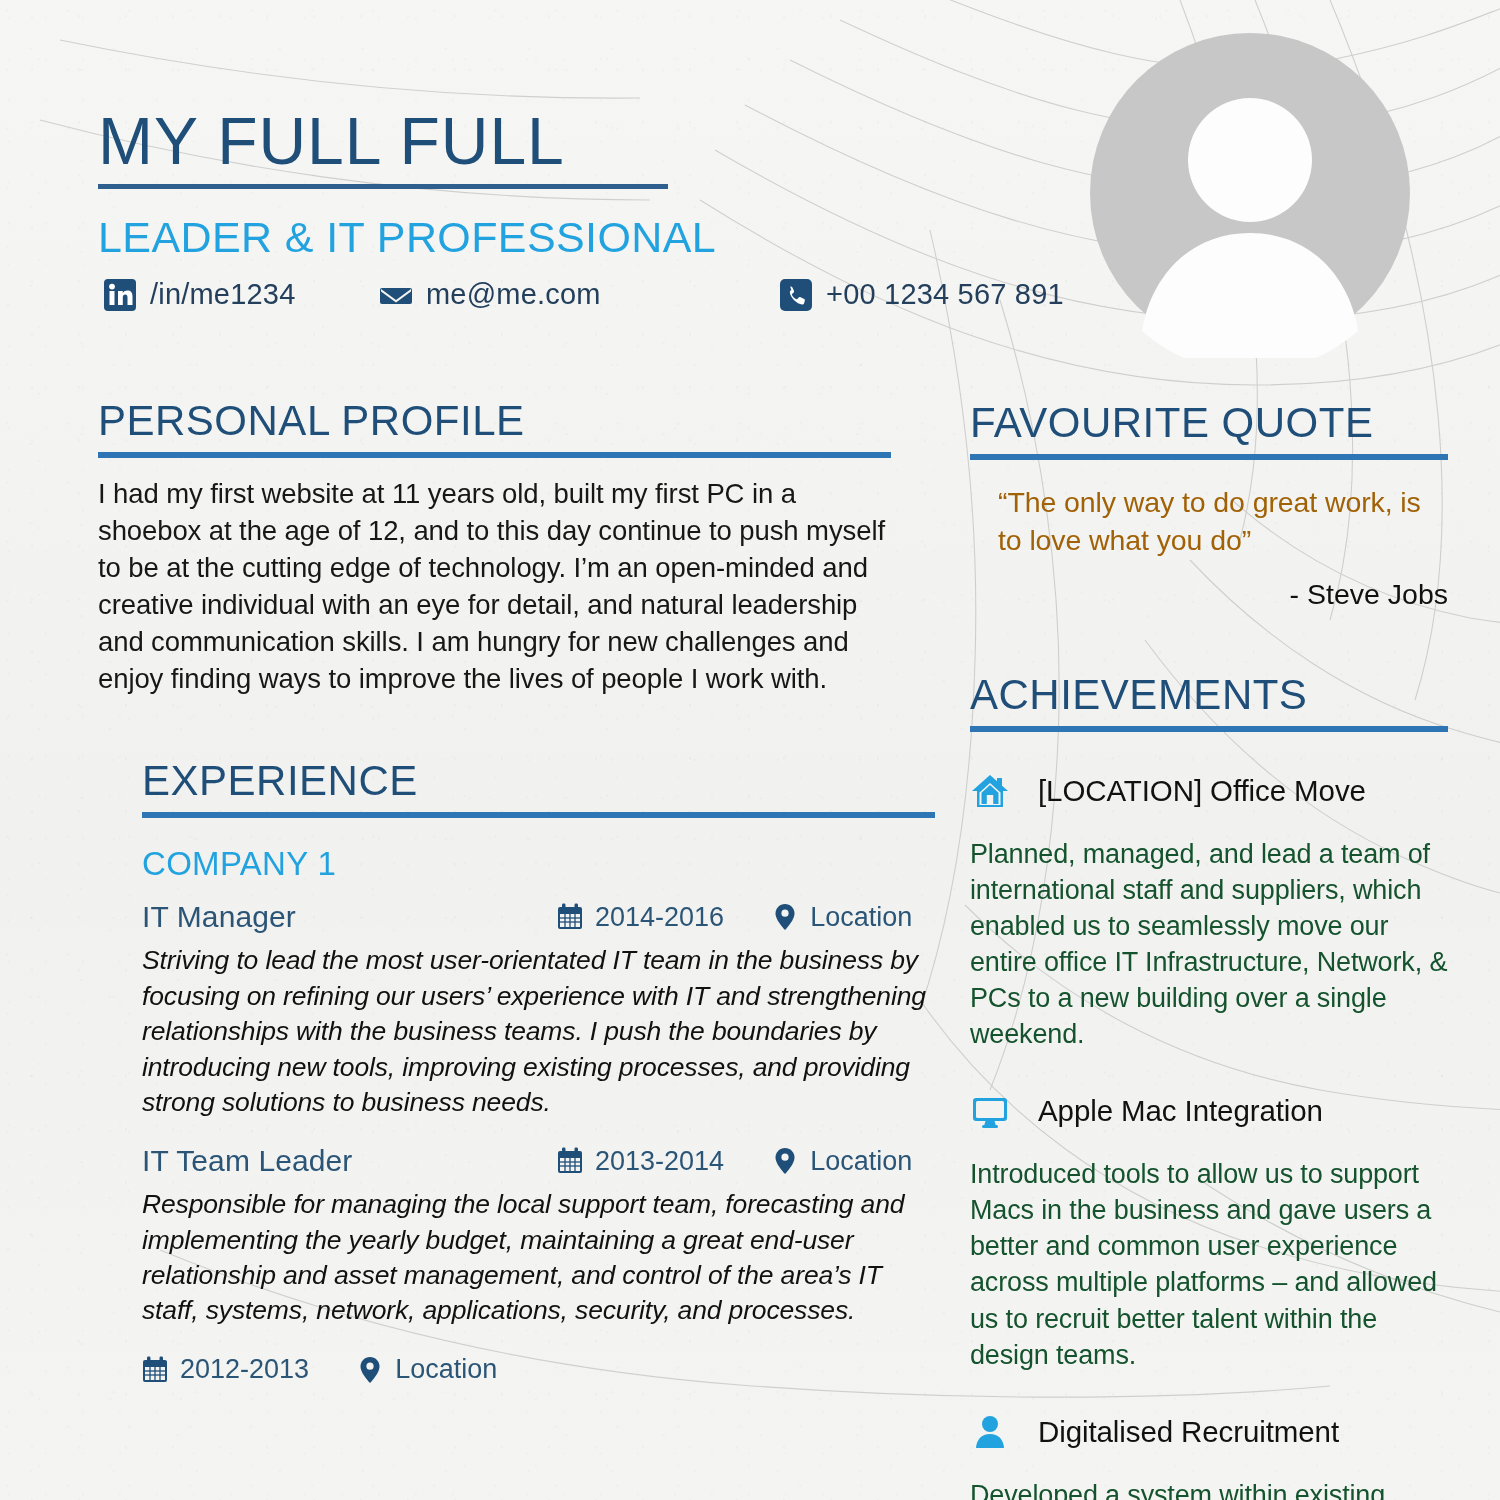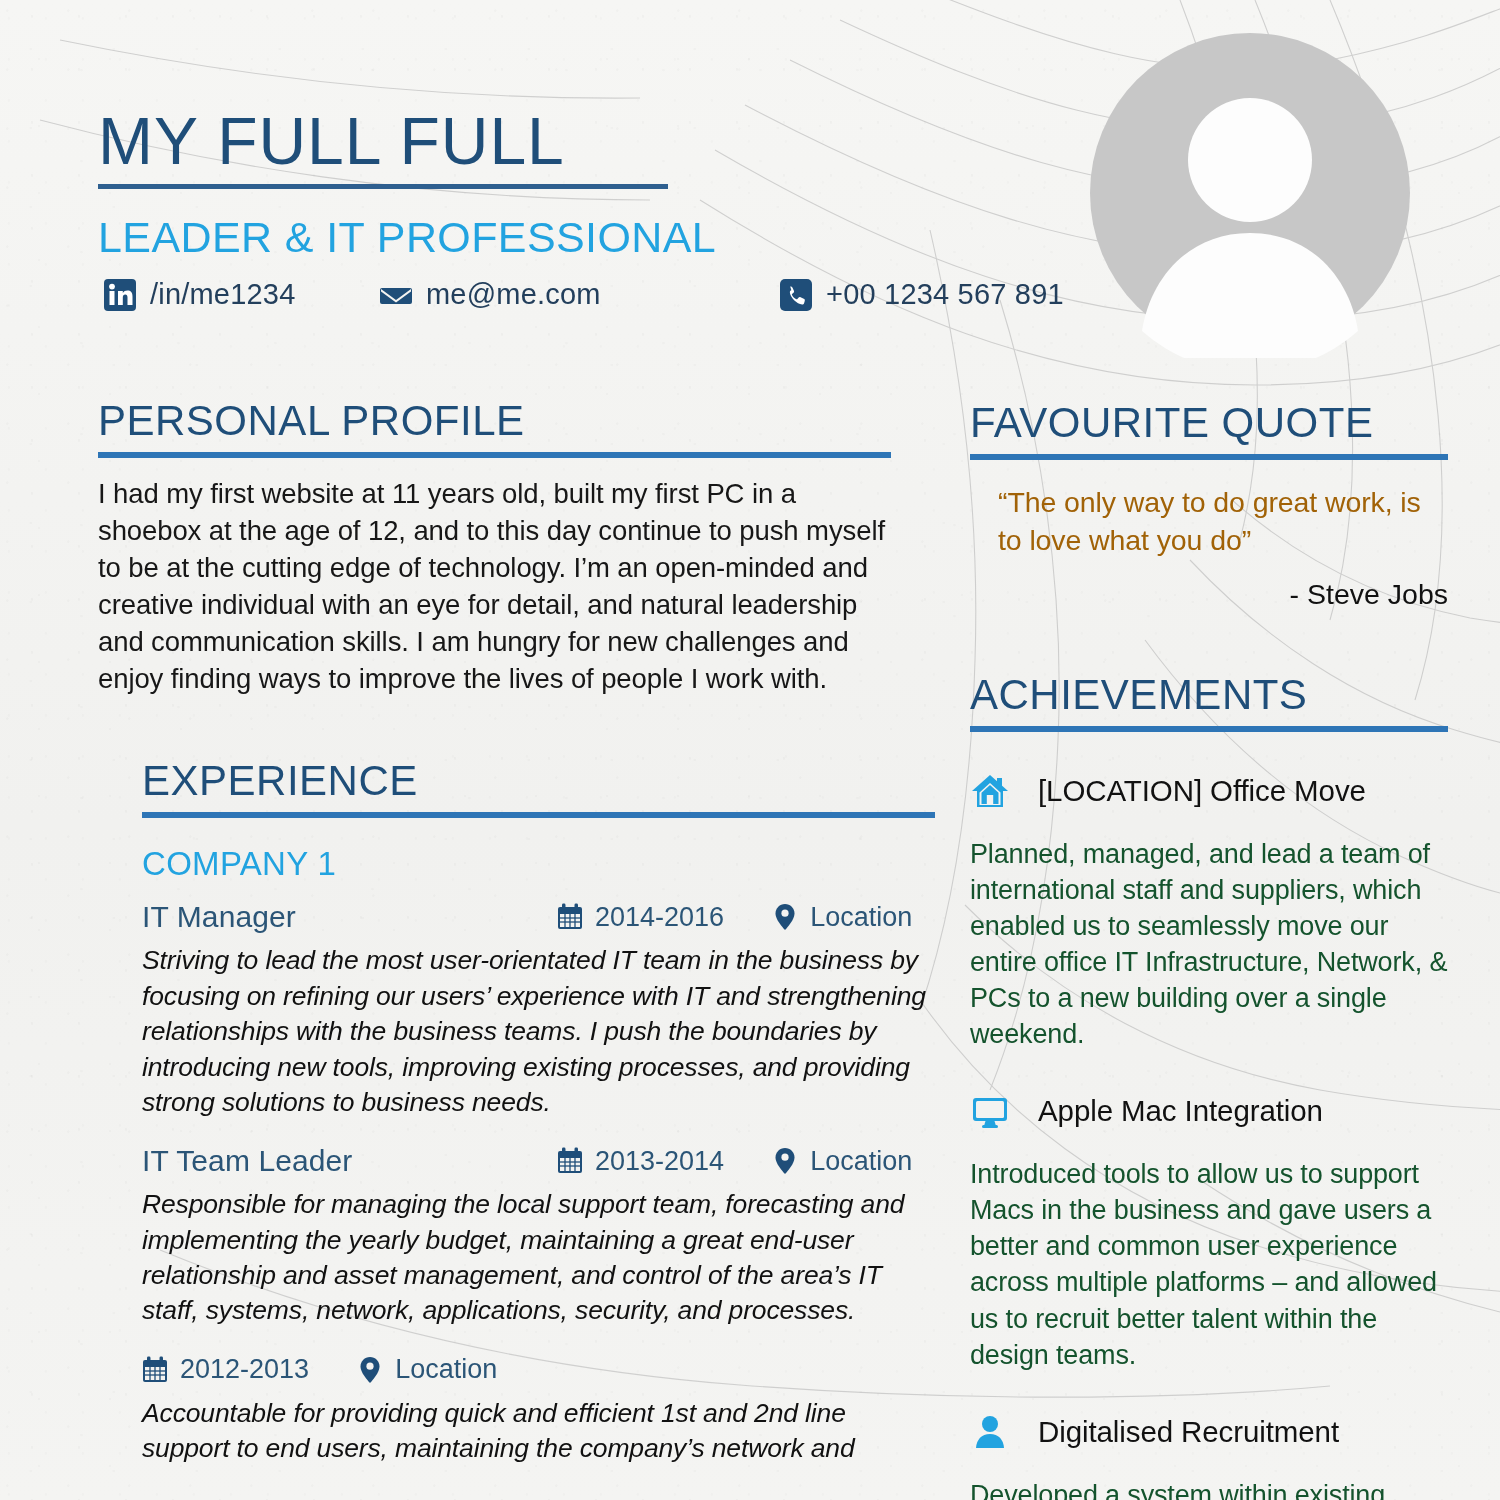--- a/index.html
+++ b/index.html
@@ -397,21 +397,20 @@
             </svg>
             <span>2012-2013</span>
             <span class="gap"></span>
             <svg class="meta-icon" viewBox="0 0 22 28">
               <path d="M11 1 C5.7 1 1.5 5.2 1.5 10.5 C1.5 17.4 11 27 11 27 C11 27 20.5 17.4 20.5 10.5 C20.5 5.2 16.3 1 11 1 z" fill="#1f4e79"></path>
               <circle cx="11" cy="10.2" r="3.6" fill="#f3f3f1"></circle>
             </svg>
             <span>Location</span>
           </div>
         </div>
-        <div class="role-desc">Accountable for providing quick and efficient 1st and 2nd line support to end users, maintaining the company’s network and</div>
       </div>
 
     </div>
   </div>
 
   <div class="col-right">
 
     <div class="abs" style="top:400px; left:0; width:478px;">
       <div class="section-head">FAVOURITE QUOTE</div>
       <div class="section-rule"></div>

